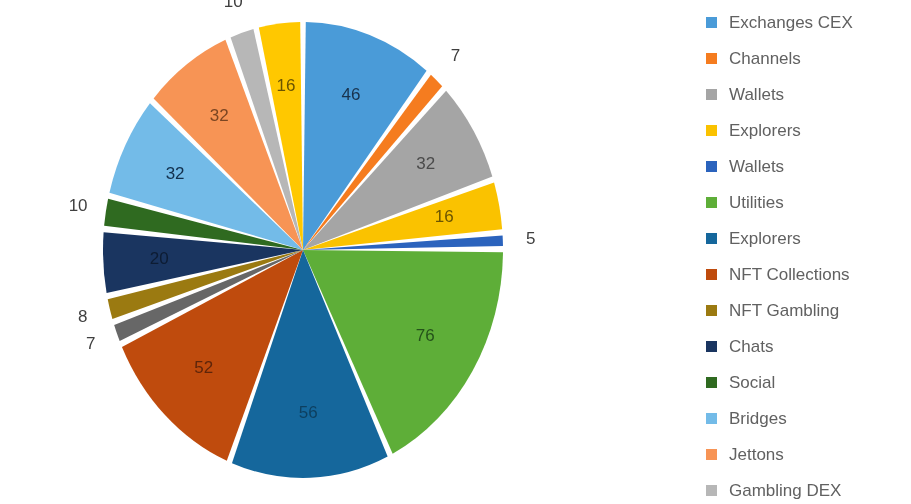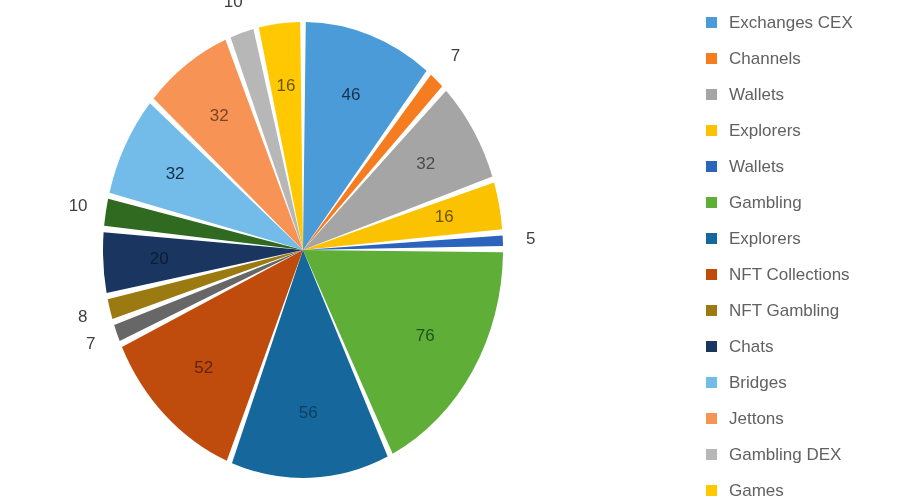--- a/index.html
+++ b/index.html
@@ -137,49 +137,49 @@
       <div class="legend-item">
         <span class="legend-swatch" style="background: rgb(250, 194, 0);"></span>
         <span class="legend-label">Explorers</span>
       </div>
       <div class="legend-item">
         <span class="legend-swatch" style="background: rgb(43, 99, 189);"></span>
         <span class="legend-label">Wallets</span>
       </div>
       <div class="legend-item">
         <span class="legend-swatch" style="background: rgb(94, 174, 56);"></span>
-        <span class="legend-label">Gambling</span>
+        <span class="legend-label">Utilities</span>
       </div>
       <div class="legend-item">
         <span class="legend-swatch" style="background: rgb(21, 103, 156);"></span>
         <span class="legend-label">Explorers</span>
       </div>
       <div class="legend-item">
         <span class="legend-swatch" style="background: rgb(191, 75, 13);"></span>
         <span class="legend-label">NFT Collections</span>
       </div>
       <div class="legend-item">
         <span class="legend-swatch" style="background: rgb(155, 122, 17);"></span>
         <span class="legend-label">NFT Gambling</span>
       </div>
       <div class="legend-item">
         <span class="legend-swatch" style="background: rgb(26, 53, 96);"></span>
         <span class="legend-label">Chats</span>
       </div>
       <div class="legend-item">
+        <span class="legend-swatch" style="background: rgb(47, 106, 32);"></span>
+        <span class="legend-label">Social</span>
+      </div>
+      <div class="legend-item">
         <span class="legend-swatch" style="background: rgb(115, 187, 232);"></span>
         <span class="legend-label">Bridges</span>
       </div>
       <div class="legend-item">
         <span class="legend-swatch" style="background: rgb(247, 148, 85);"></span>
         <span class="legend-label">Jettons</span>
       </div>
       <div class="legend-item">
         <span class="legend-swatch" style="background: rgb(183, 183, 183);"></span>
         <span class="legend-label">Gambling DEX</span>
       </div>
-      <div class="legend-item">
-        <span class="legend-swatch" style="background: rgb(255, 200, 0);"></span>
-        <span class="legend-label">Games</span>
-      </div>
     </div>
 
 </div>
 
 </body></html>

